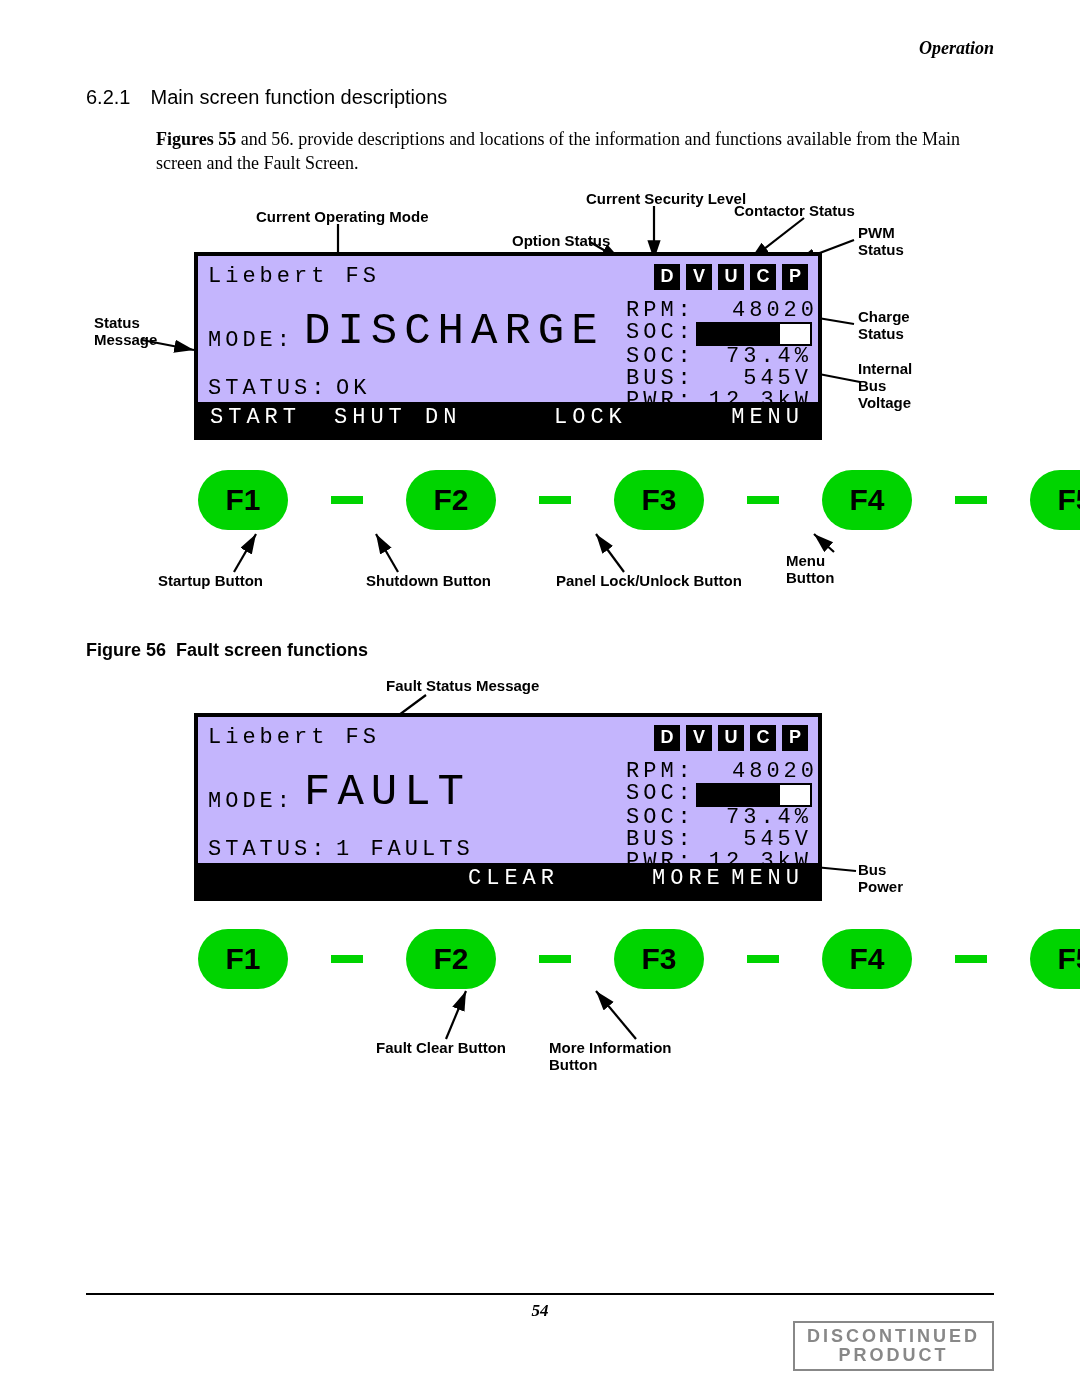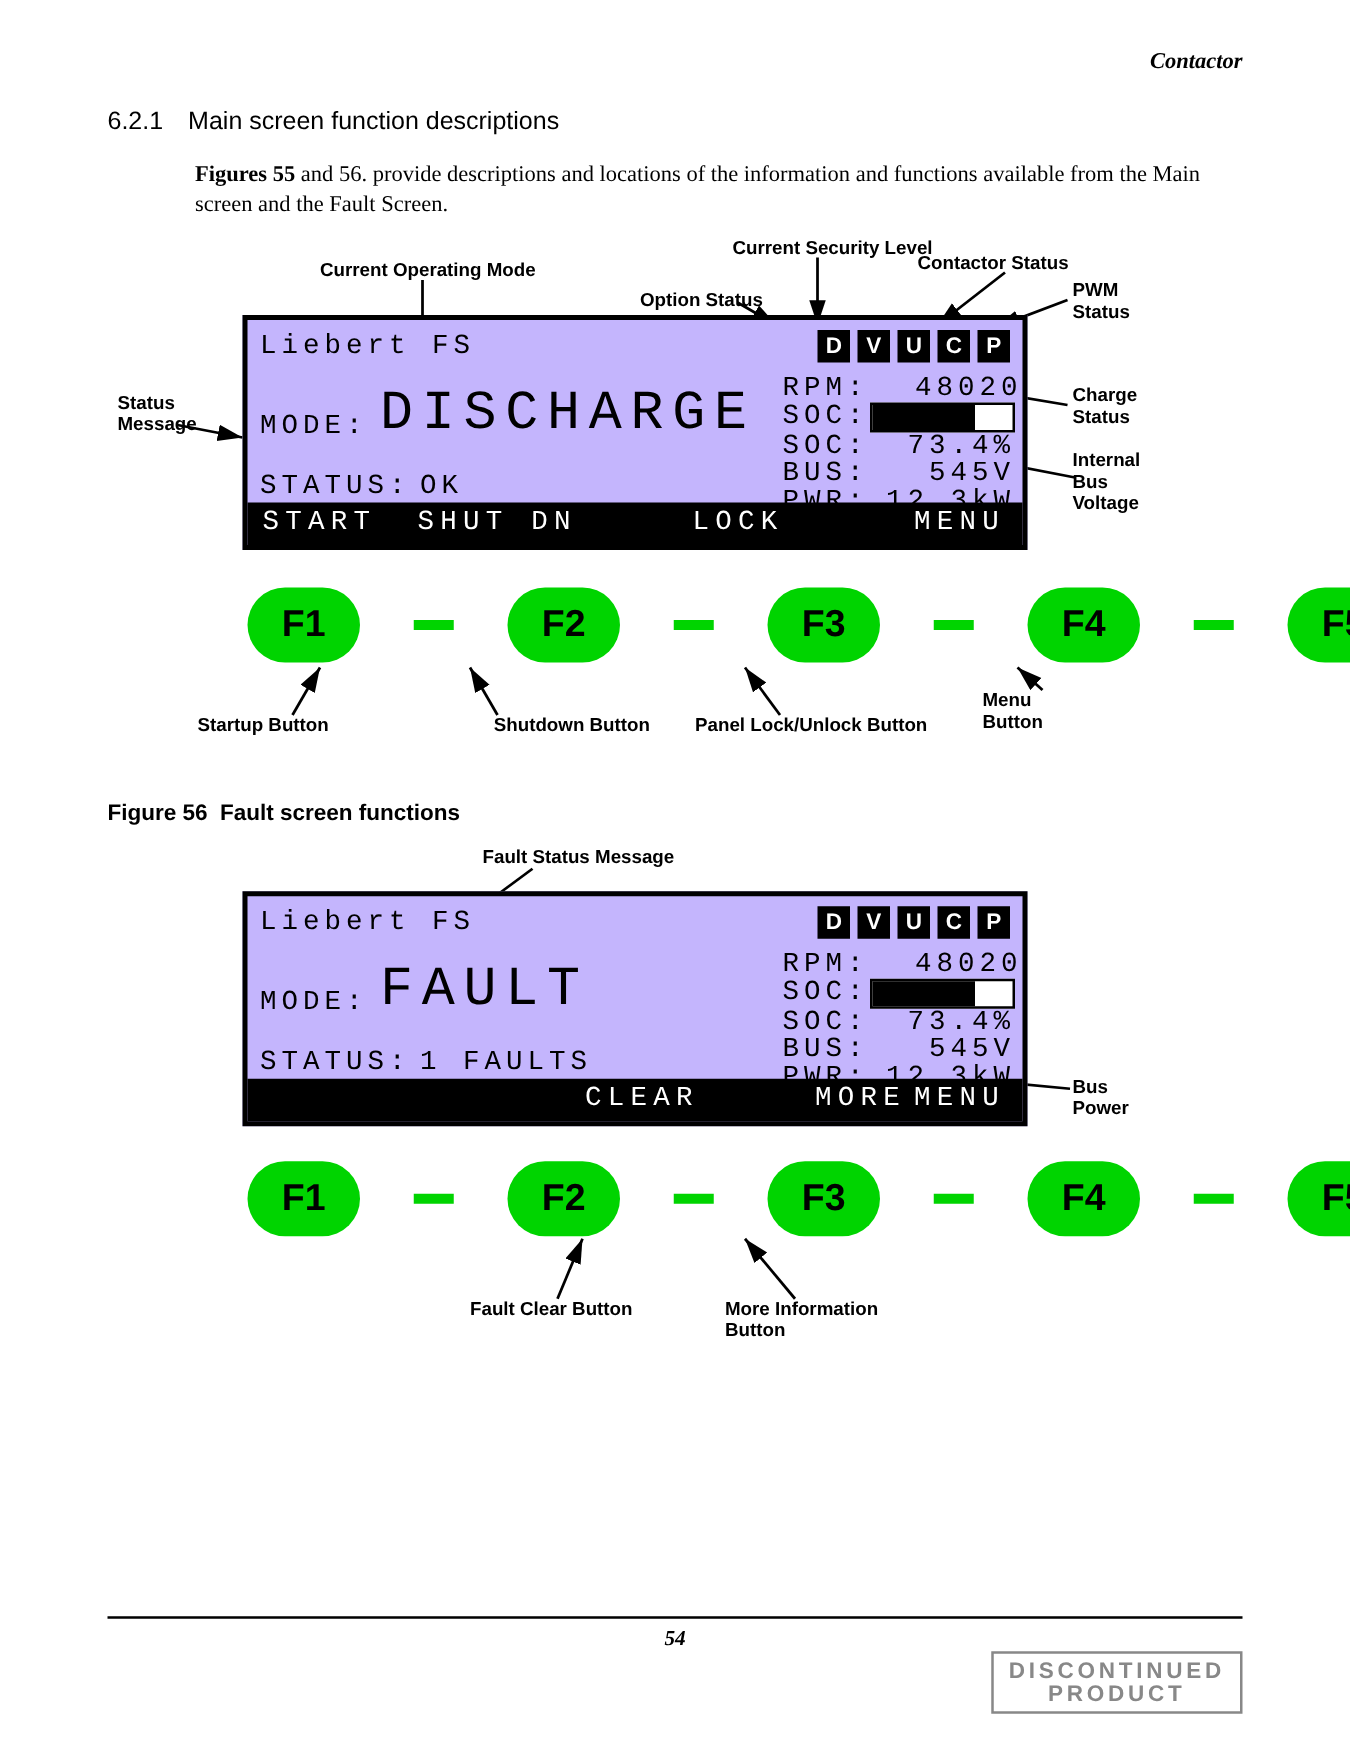--- a/index.html
+++ b/index.html
@@ -31,21 +31,21 @@
   .link{width:32px;height:8px;background:#00d400;}
   
   hr.rule{border:none;border-top:2px solid #000;margin:0;}
   .pgnum{text-align:center;font-weight:bold;font-style:italic;font-size:17px;margin-top:6px;}
   .stamp{position:absolute;right:86px;bottom:26px;border:2px solid #888;padding:4px 12px;text-align:center;font-family:Arial,Helvetica,sans-serif;font-weight:bold;font-size:18px;letter-spacing:3px;color:#888;line-height:1.05;}
 </style>
 </head>
 <body>
 
 <div class="page">
-  <div class="chapter">Contactor</div>
+  <div class="chapter">Operation</div>
 
   <h3>
     <span class="num">6.2.1</span><span>Main screen function descriptions</span>
   </h3>
   <p class="body">
     <b>Figures 55</b><span> and 56. provide descriptions and locations of the information and functions available from the Main screen and the Fault Screen.</span>
   </p>
 
 
   <div class="figwrap" style="height:420px;">
@@ -76,21 +76,21 @@
     <div class="ann" style="left:742px;top:30px;white-space:pre;">PWM
 Status</div>
     <div class="ann" style="left:-22px;top:120px;white-space:pre;">Status
 Message</div>
     <div class="ann" style="left:742px;top:114px;white-space:pre;">Charge
 Status</div>
     <div class="ann" style="left:742px;top:166px;white-space:pre;">Internal
 Bus
 Voltage</div>
     <div class="ann" style="left:42px;top:378px;">Startup Button</div>
-    <div class="ann" style="left:250px;top:378px;margin-left:29px;">Shutdown Button</div>
+    <div class="ann" style="left:250px;top:378px;">Shutdown Button</div>
     <div class="ann" style="left:440px;top:378px;">Panel Lock/Unlock Button</div>
     <div class="ann" style="left:670px;top:358px;white-space:pre;">Menu
 Button</div>
 
     <div class="screen" style="left:78px;top:58px;width:620px;height:180px;">
       <div class="lcd sm" style="left:10px;top:8px;">Liebert FS</div>
       <div class="tags" style="right:10px;top:8px;">
         <div class="tag">D</div>
         <div class="tag">V</div>
         <div class="tag">U</div>
@@ -147,21 +147,21 @@
       <path class="arrow" style="marker-end:url(#ah2);" d="M310,24 L210,98"></path>
       <path class="arrow" style="marker-end:url(#ah2);" d="M740,200 L678,194"></path>
       <path class="arrow" style="marker-end:url(#ah2);" d="M330,368 L350,320"></path>
       <path class="arrow" style="marker-end:url(#ah2);" d="M520,368 L480,320"></path>
     </svg>
 
     <div class="ann" style="left:270px;top:6px;">Fault Status Message</div>
     <div class="ann" style="left:742px;top:190px;white-space:pre;">Bus
 Power</div>
     <div class="ann" style="left:260px;top:368px;">Fault Clear Button</div>
-    <div class="ann" style="left:464px;top:368px;white-space:pre;">More Information
+    <div class="ann" style="left:433px;top:368px;white-space:pre;">More Information
 Button</div>
 
     <div class="screen" style="left:78px;top:42px;width:620px;height:180px;">
       <div class="lcd sm" style="left:10px;top:8px;">Liebert FS</div>
       <div class="tags" style="right:10px;top:8px;">
         <div class="tag">D</div>
         <div class="tag">V</div>
         <div class="tag">U</div>
         <div class="tag">C</div>
         <div class="tag">P</div>

